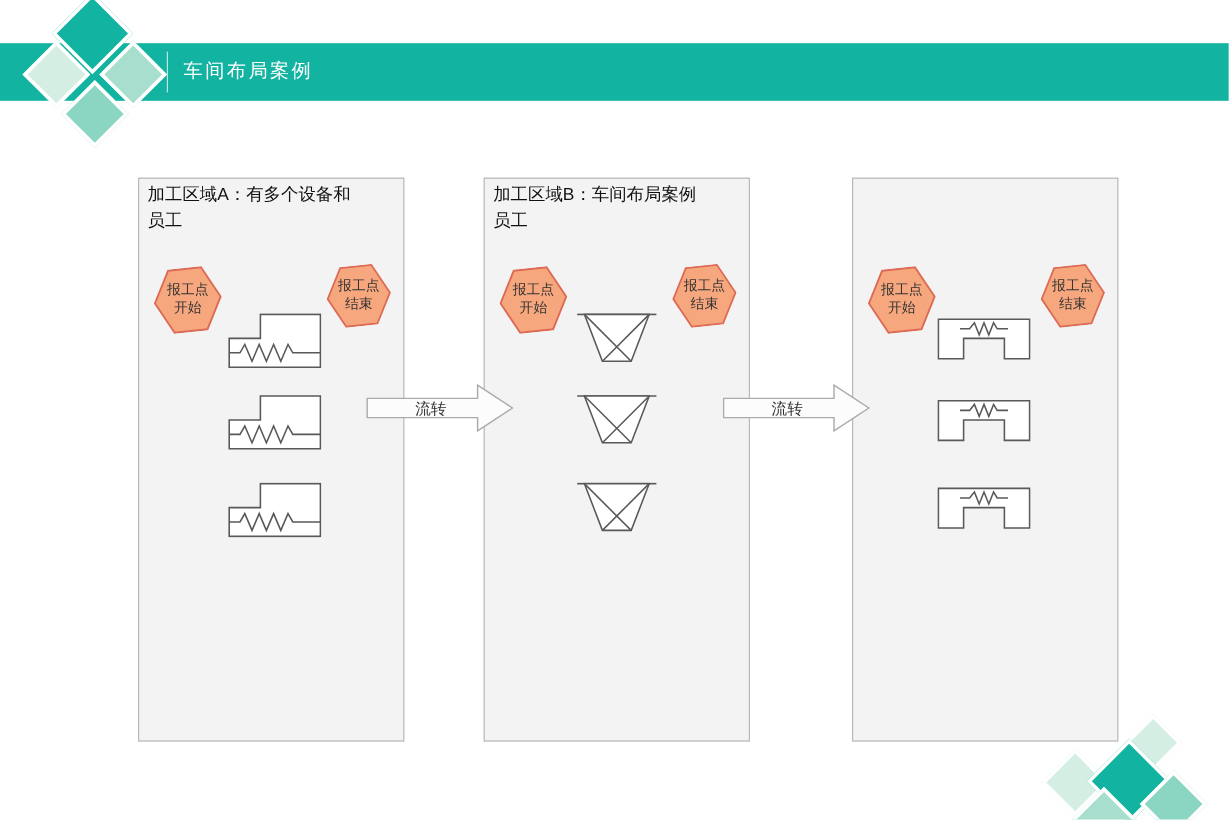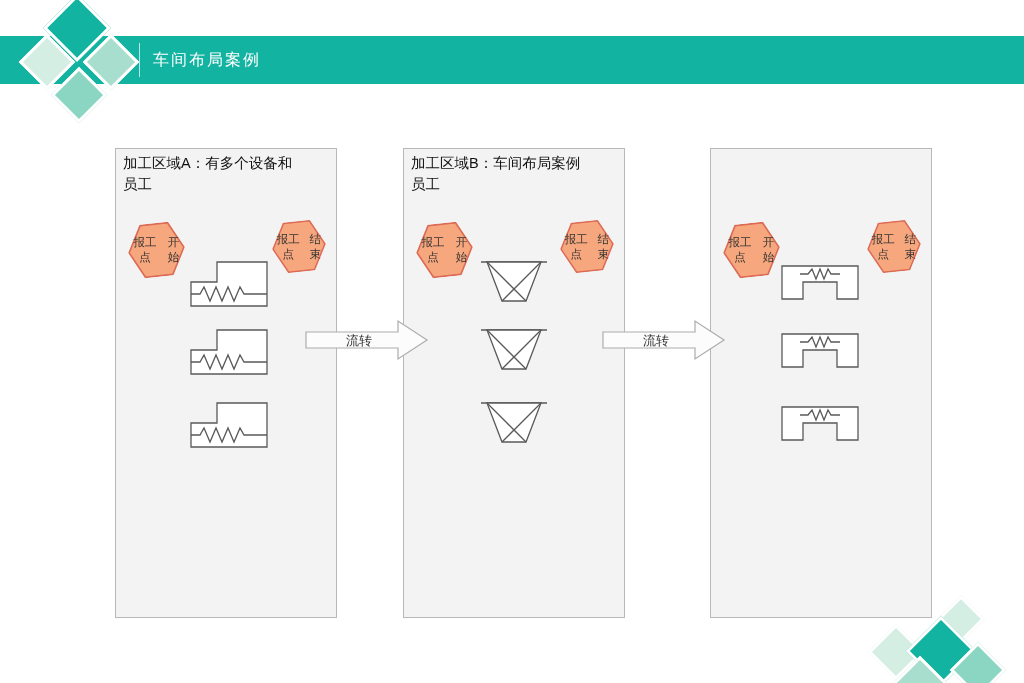--- a/index.html
+++ b/index.html
@@ -16,22 +16,22 @@
   
   .panel{position:absolute;top:148px;width:220px;height:468px;
          background:var(--panel-bg,#f3f3f3);border:1px solid var(--panel-border,#b8b8b8);}
   .panel-a{left:103px;margin-left:12px;} .panel-b{left:403px;} .panel-c{left:710px;}
   .panel-title{position:absolute;left:7px;top:4px;width:206px;font-size:14.5px;line-height:1.45;color:#111;}
 
   
   .hex{position:absolute;width:57px;height:54px;}
   .hex svg{position:absolute;left:0;top:0;width:100%;height:100%;transform:rotate(-6deg);}
   .hex polygon{fill:var(--hex-fill,#f6a77d);stroke:var(--hex-stroke,#dc6a54);stroke-width:1.6;}
-  .hex-label{position:absolute;left:0;top:0;right:0;bottom:0;display:flex;flex-direction:row;
-             align-items:center;justify-content:center;font-size:11.5px;line-height:1.3;color:#333;text-align:center;}
+  .hex-label{position:absolute;left:0;top:0;right:0;bottom:0;display:flex;flex-direction:column;
+             align-items:center;justify-content:center;font-size:11.5px;line-height:1.3;color:#333;}
   .hex-start{left:12px;top:74px;}
   .hex-end{left:156px;top:72px;width:54px;height:51px;}
 
   
   .machine{position:absolute;}
   .machine path{stroke:var(--machine-stroke,#595959);stroke-width:1.3;stroke-linejoin:miter;}
   .m-fill{fill:#fff;} .m-line{fill:none;}
   .m1{top:112px;} .m2{top:180px;} .m3{top:253px;}
   .mx-a{left:74px;} .mx-b{left:76px;} .mx-c{left:70px;}
 

